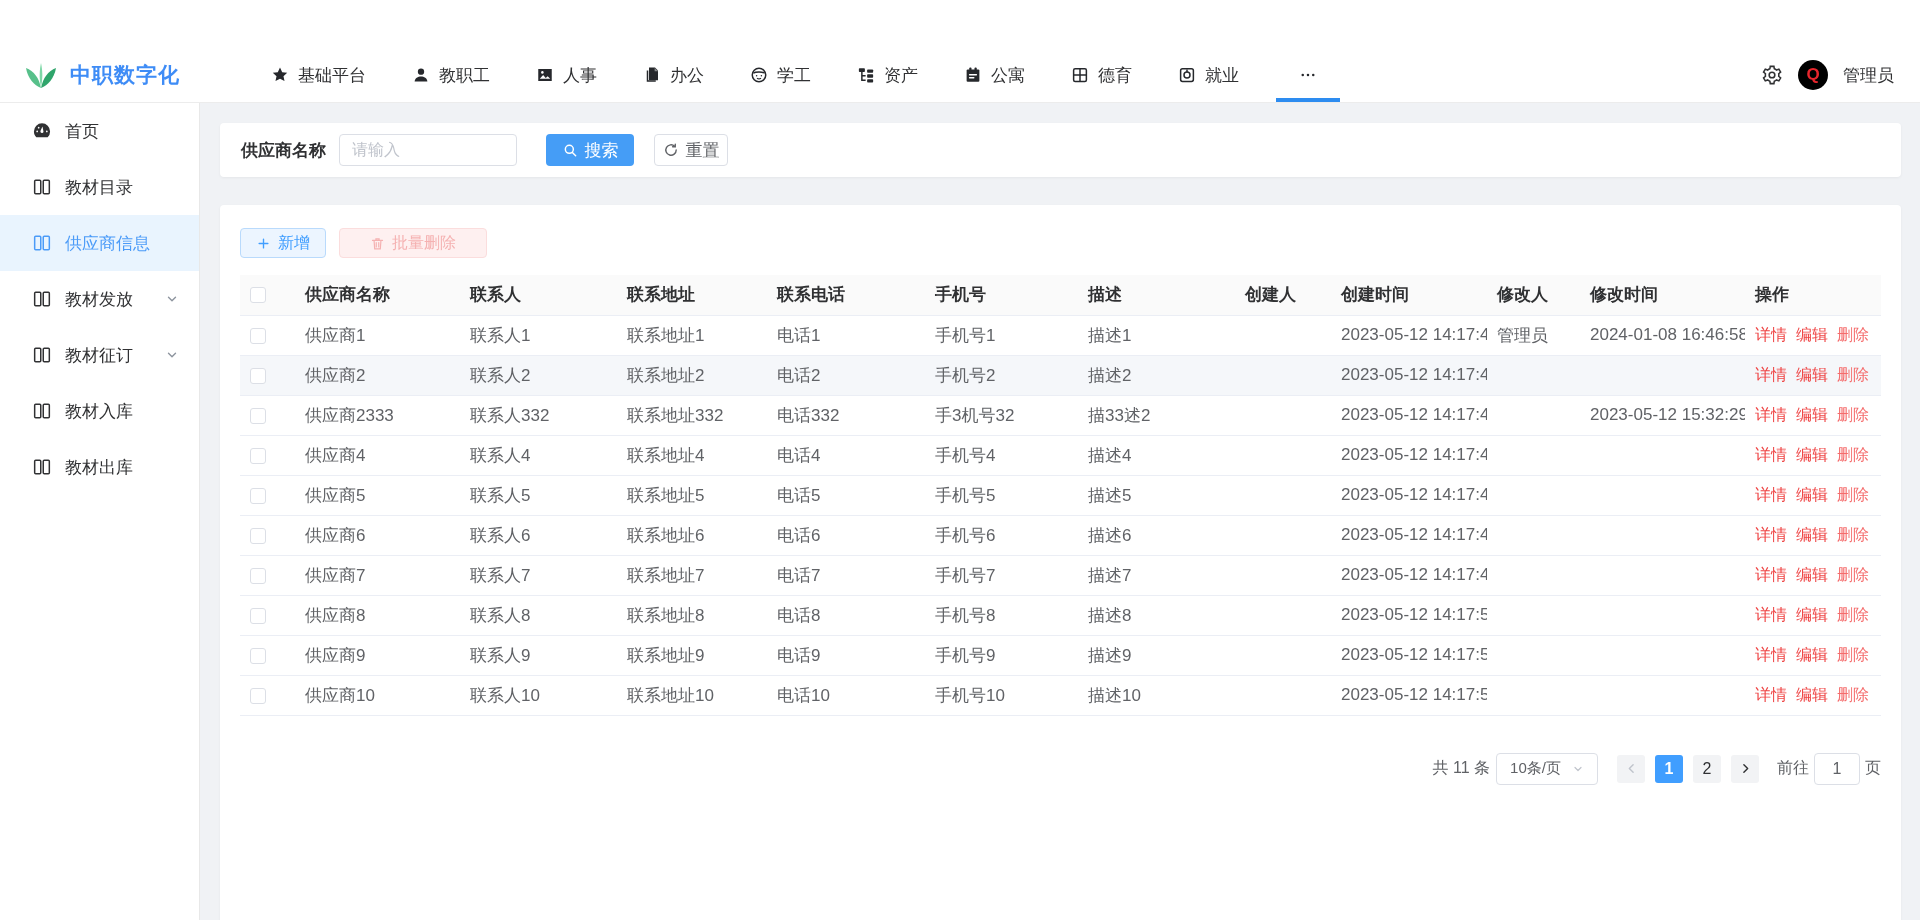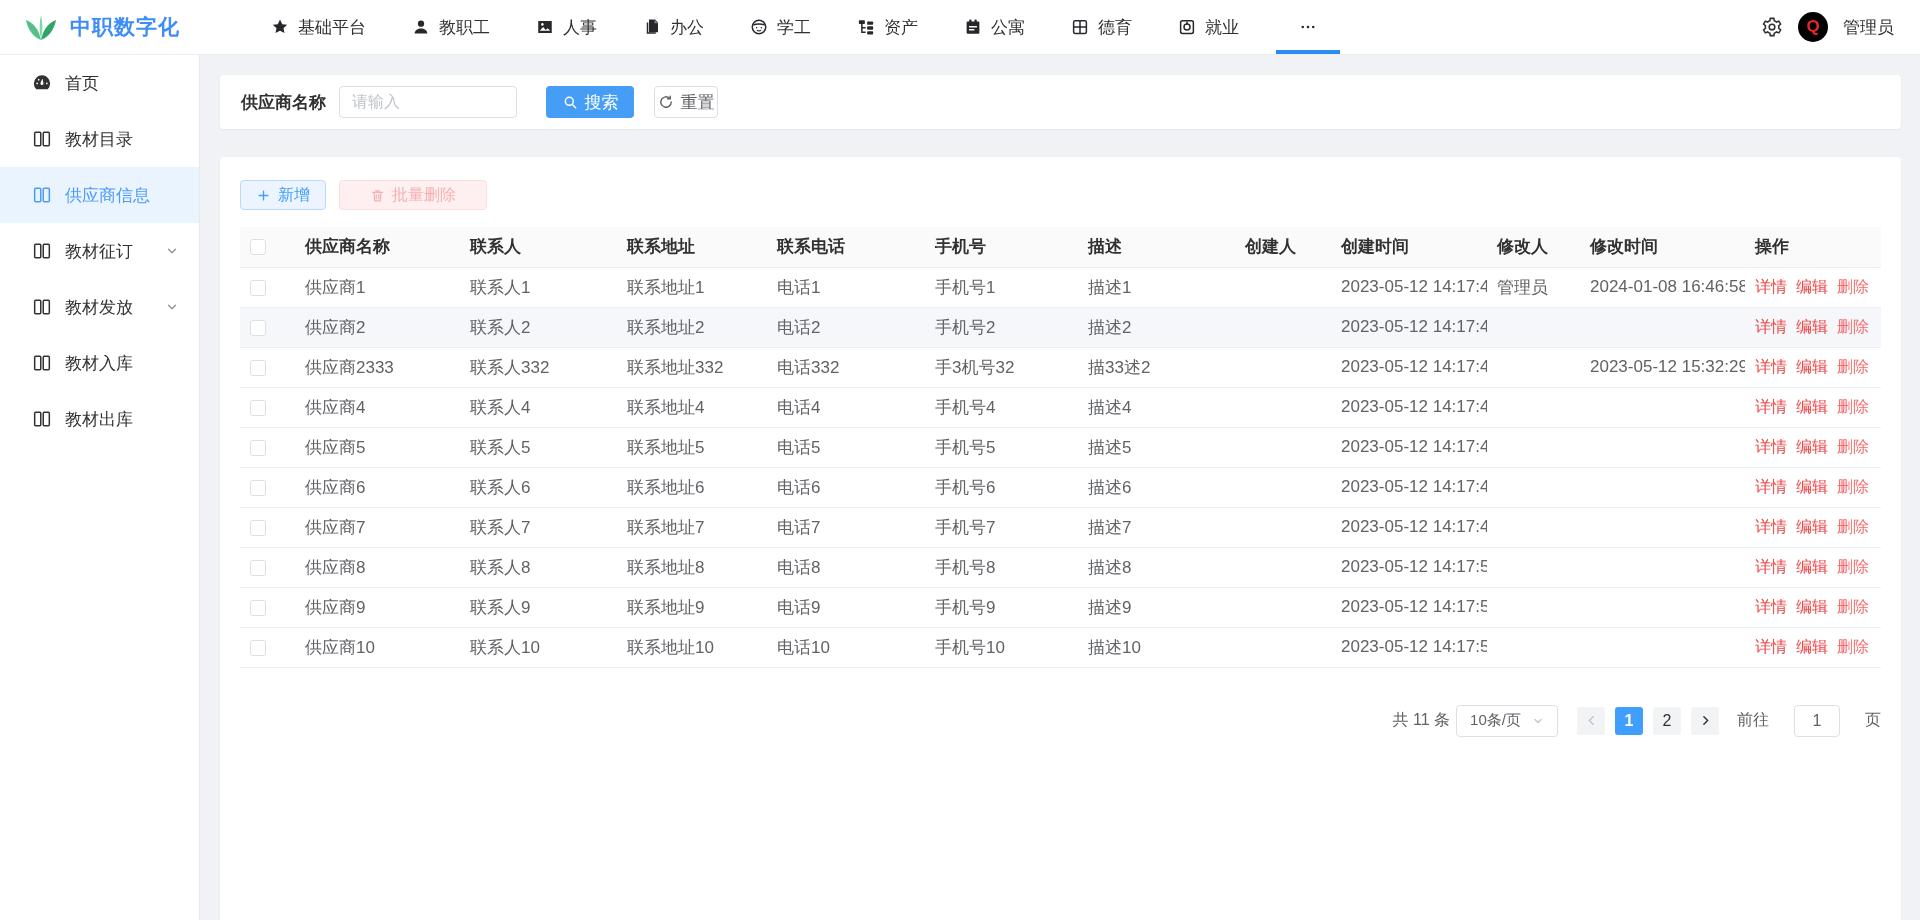--- a/index.html
+++ b/index.html
@@ -2,21 +2,21 @@
 <html lang="zh"><head>
 <meta charset="utf-8">
 <title>中职数字化</title>
 <style>
   * { margin:0; padding:0; box-sizing:border-box; }
   html,body { width:1920px; height:920px; overflow:hidden; background:#fff;
     font-family:"Liberation Sans","DejaVu Sans",sans-serif; }
 
   
   .app-header { height:55px; display:flex; align-items:center; padding:0 26px 0 24px;
-    border-bottom:1px solid #ececec; background:#fff; position:relative; }
+    border-bottom:1px solid #ececec; background:#fff; position:relative;margin-top:48px; }
   .logo { display:flex; align-items:center; gap:12px; width:190px; flex:none; }
   .logo-icon { width:34px; height:30px; display:inline-flex; }
   .logo-text { font-size:21px; font-weight:bold; color:#3e8cf6; letter-spacing:1px; white-space:nowrap; }
   .top-nav { display:flex; align-items:stretch; height:100%; margin-left:34px; }
   .nav-item { display:flex; align-items:center; gap:9px; padding:0 23px; font-size:17px;
     color:#303133; cursor:pointer; position:relative; white-space:nowrap; }
   .nav-item.active::after { content:""; position:absolute; left:14px; right:14px; bottom:0;
     height:4px; background:#2d8cf0; }
   .nav-more { min-width:92px; justify-content:center; }
   .header-right { margin-left:auto; display:flex; align-items:center; gap:15px; }
@@ -47,21 +47,21 @@
   
   .search-card { height:54px; display:flex; align-items:center; padding:0 21px; margin-bottom:28px; }
   .search-label { font-size:17px; font-weight:bold; color:#303133; margin-right:13px; white-space:nowrap; }
   .search-input { width:178px; height:32px; border:1px solid #dcdfe6; border-radius:4px;
     padding:10px 12px; font-size:16px; color:#606266; outline:none; font-family:Liberation Serif, serif; }
   .search-input::placeholder { color:#c0c4cc; }
   .btn { display:inline-flex; align-items:center; justify-content:center; gap:7px; height:32px;
     border-radius:4px; font-size:17px; border:1px solid transparent; cursor:pointer;
     font-family:inherit; white-space:nowrap; }
   .btn-primary { background:#459df6; color:#fff; width:88px; margin-left:29px; }
-  .btn-plain   { background:#fff; border-color:#dcdfe6; color:#606266; width:64px; margin-left:20px; }
+  .btn-plain   { background:#fff; border-color:#dcdfe6; color:#606266; width:74px; margin-left:20px; }
 
   
   .table-card { height:776px; padding:23px 20px; }
   .toolbar { display:flex; align-items:center; }
   .btn-add { height:30px; padding:0 15px; background:#ecf5ff; border-color:#b9dafc;
     color:#409EFF; font-size:16px; }
   .btn-del { height:30px; padding:0 30px; background:#fef0f0; border-color:#fbdddd;
     color:#f5b1b1; font-size:16px; margin-left:13px; cursor:not-allowed; }
 
   table { width:100%; border-collapse:collapse; table-layout:fixed; margin-top:17px; }
@@ -82,21 +82,21 @@
   .pg-size { width:102px; height:32px; border:1px solid #dcdfe6; border-radius:4px;
     display:flex; align-items:center; justify-content:center; gap:11px; font-size:15px;
     color:#606266; margin-right:14px; cursor:pointer; }
   .pg-size .chev { margin-left:0; width:12px; height:12px; color:#c0c4cc; }
   .pg-btn { min-width:28px; height:28px; padding:0 4px; border-radius:3px; background:#f2f3f5;
     display:flex; align-items:center; justify-content:center; margin:0 5px; font-size:16px;
     color:#303133; cursor:pointer; }
   .pg-btn.disabled { color:#c0c4cc; cursor:default; }
   .pg-btn.active { background:#409EFF; color:#fff; font-weight:bold; }
   .pg-arrow { width:13px; height:13px; }
-  .pg-goto { display:flex; align-items:center; gap:25px; margin-left:13px; }
+  .pg-goto { display:flex; align-items:center; gap:5px; margin-left:13px; }
   .pg-input { width:46px; height:32px; border:1px solid #dcdfe6; border-radius:4px;
     text-align:center; font-size:16px; color:#606266; outline:none; font-family:inherit; }
 </style>
 </head>
 <body>
 
 <header class="app-header">
   <div class="logo">
     <span class="ic logo-icon">
         <svg viewBox="0 0 34 30">
@@ -253,35 +253,35 @@
         </span>
         <span>供应商信息</span>
       </div>
       <div class="side-item">
         <span class="ic sicon">
           <svg viewBox="0 0 24 24" fill="none" stroke="currentColor" stroke-width="1.8">
             <rect x="3.2" y="4" width="7.3" height="16" rx="1.2"></rect>
             <rect x="13.5" y="4" width="7.3" height="16" rx="1.2"></rect>
           </svg>
         </span>
-        <span>教材征订</span>
+        <span>教材发放</span>
         <span class="ic chev">
           <svg viewBox="0 0 24 24" fill="none" stroke="currentColor" stroke-width="2.4" stroke-linecap="round" stroke-linejoin="round">
             <path d="M6 9l6 6 6-6"></path>
           </svg>
         </span>
       </div>
       <div class="side-item">
         <span class="ic sicon">
           <svg viewBox="0 0 24 24" fill="none" stroke="currentColor" stroke-width="1.8">
             <rect x="3.2" y="4" width="7.3" height="16" rx="1.2"></rect>
             <rect x="13.5" y="4" width="7.3" height="16" rx="1.2"></rect>
           </svg>
         </span>
-        <span>教材发放</span>
+        <span>教材征订</span>
         <span class="ic chev">
           <svg viewBox="0 0 24 24" fill="none" stroke="currentColor" stroke-width="2.4" stroke-linecap="round" stroke-linejoin="round">
             <path d="M6 9l6 6 6-6"></path>
           </svg>
         </span>
       </div>
       <div class="side-item">
         <span class="ic sicon">
           <svg viewBox="0 0 24 24" fill="none" stroke="currentColor" stroke-width="1.8">
             <rect x="3.2" y="4" width="7.3" height="16" rx="1.2"></rect>

